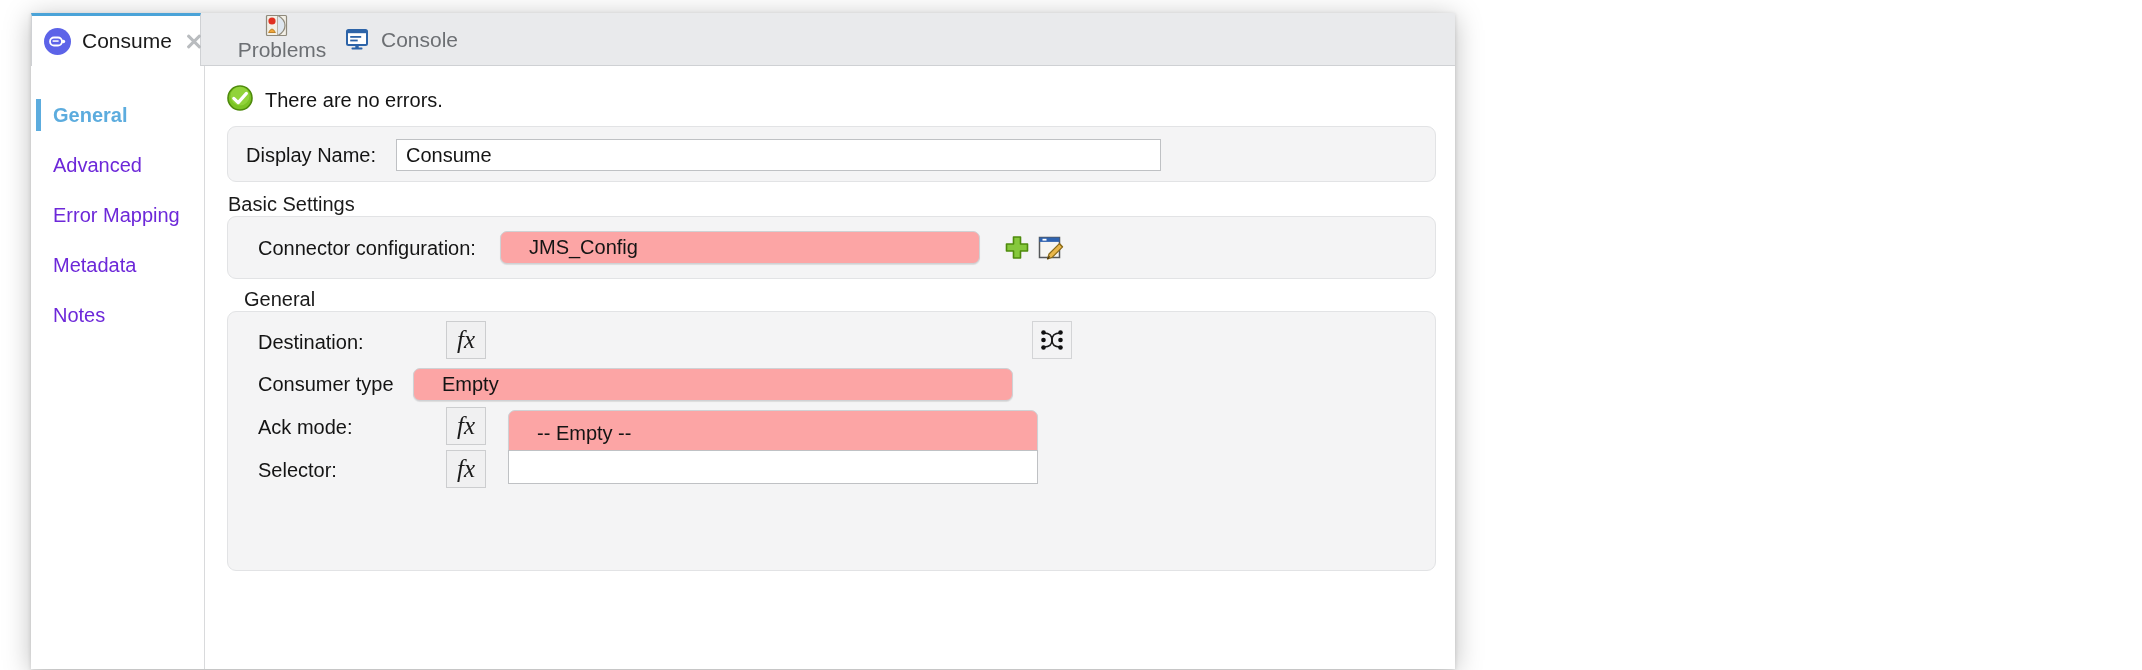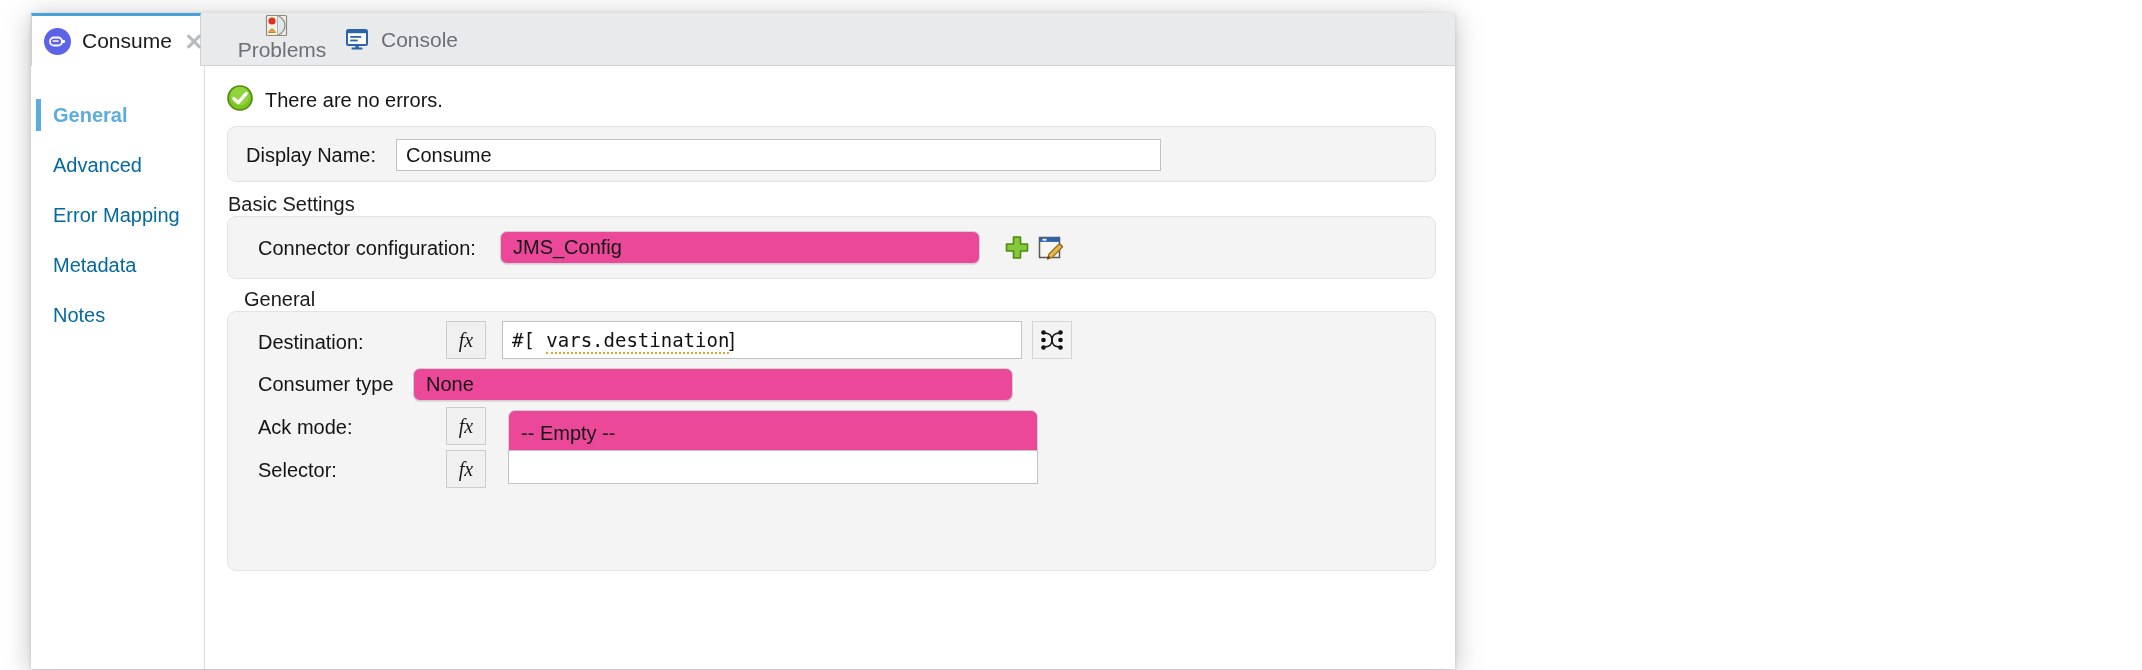--- a/index.html
+++ b/index.html
@@ -83,21 +83,21 @@
     border-right: 1px solid #d9dadc;
     box-sizing: border-box;
   }
   .nav-item {
     position: relative;
     height: 38px;
     display: flex;
     align-items: center;
     padding-left: 22px;
     font-size: 20px;
-    color: #0369a1;
+    color: #6d28d9;
     box-sizing: border-box;
   }
   .nav-item.selected { color: #5cacde; font-weight: bold; }
   .nav-item.selected::before {
     content: "";
     position: absolute;
     left: 5px; top: 3px;
     width: 5px; height: 32px;
     background: #5cacde;
   }
@@ -158,46 +158,46 @@
     display: flex;
     align-items: center;
     padding-left: 9px;
     overflow: hidden;
     white-space: nowrap;
   }
 
   
   .select {
     position: absolute;
-    background: #ec4899;
+    background: #fca5a5;
     border: 1px solid #cfd1d4;
     border-radius: 7px;
     box-shadow: 0 1px 1px rgba(0,0,0,0.10);
     box-sizing: border-box;
     font-size: 20px;
     color: #141414;
     display: flex;
     align-items: center;
-    padding-left: 12px;
+    padding-left: 28px;
     overflow: hidden;
     white-space: nowrap;
   }
 
   
   .fx-btn {
     position: absolute;
     background: #f0f0f1;
     border: 1px solid #cccdcf;
     box-sizing: border-box;
     display: flex;
     align-items: center;
     justify-content: center;
     font-family: "Liberation Serif", serif;
     font-style: italic;
-    font-size: 20px;
+    font-size: 25px;
     color: #1a1a1a;
   }
 
   
   .icon-btn {
     position: absolute;
     background: #f3f3f4;
     border: 1px solid #d3d4d6;
     box-sizing: border-box;
     display: flex;
@@ -332,39 +332,35 @@
         <path d="M22.4 9.6 L25.6 12.8" stroke="#8a6a18" stroke-width="1.2"></path>
         <path d="M10.5 25 L12.6 22.4" stroke="#4a3a10" stroke-width="1.2"></path>
       </svg>
     </div>
 
     <div class="group-title" style="left:38px; top:222px;">General</div>
     <div class="card" style="left:21px; top:245px; width:1209px; height:260px;"></div>
 
     <div class="row-label" style="left:52px; top:265px;">Destination:</div>
     <div class="fx-btn" style="left:240px; top:255px; width:40px; height:38px;">fx</div>
-    <div class="text-input" style="left:296px; top:255px; width:520px; height:38px;">
-      <span class="expr"><span>#[ </span><span class="token">vars.destination</span></span>
-      <span class="bracket-right">]</span>
-    </div>
     <div class="icon-btn" style="left:826px; top:255px; width:40px; height:38px;">
       <svg width="26" height="24" viewBox="0 0 26 24">
         <path d="M5 5 Q13 5 13 12 Q13 19 21 19" fill="none" stroke="#1a1a1a" stroke-width="1.6"></path>
         <circle cx="4.5" cy="4.5" r="2.3" fill="#111111"></circle>
         <circle cx="4.5" cy="12" r="2.3" fill="#111111"></circle>
         <circle cx="4.5" cy="19.5" r="2.3" fill="#111111"></circle>
         <circle cx="21.5" cy="4.5" r="2.3" fill="#111111"></circle>
         <circle cx="21.5" cy="12" r="2.3" fill="#111111"></circle>
         <circle cx="21.5" cy="19.5" r="2.3" fill="#111111"></circle>
         <path d="M5 19 Q13 19 13 12 Q13 5 21 5" fill="none" stroke="#1a1a1a" stroke-width="1.6"></path>
       </svg>
     </div>
 
     <div class="row-label" style="left:52px; top:307px;">Consumer type</div>
-    <div class="select" style="left:207px; top:302px; width:600px; height:33px;">None</div>
+    <div class="select" style="left:207px; top:302px; width:600px; height:33px;">Empty</div>
 
     <div class="row-label" style="left:52px; top:350px;">Ack mode:</div>
     <div class="fx-btn" style="left:240px; top:341px; width:40px; height:38px;">fx</div>
     <div class="select" style="left:302px; top:344px; width:530px; height:47px;">-- Empty --</div>
 
     <div class="row-label" style="left:52px; top:393px;">Selector:</div>
     <div class="fx-btn" style="left:240px; top:384px; width:40px; height:38px;">fx</div>
     <div class="text-input" style="left:302px; top:384px; width:530px; height:34px;" placeholder=""></div>
 
   </div>

